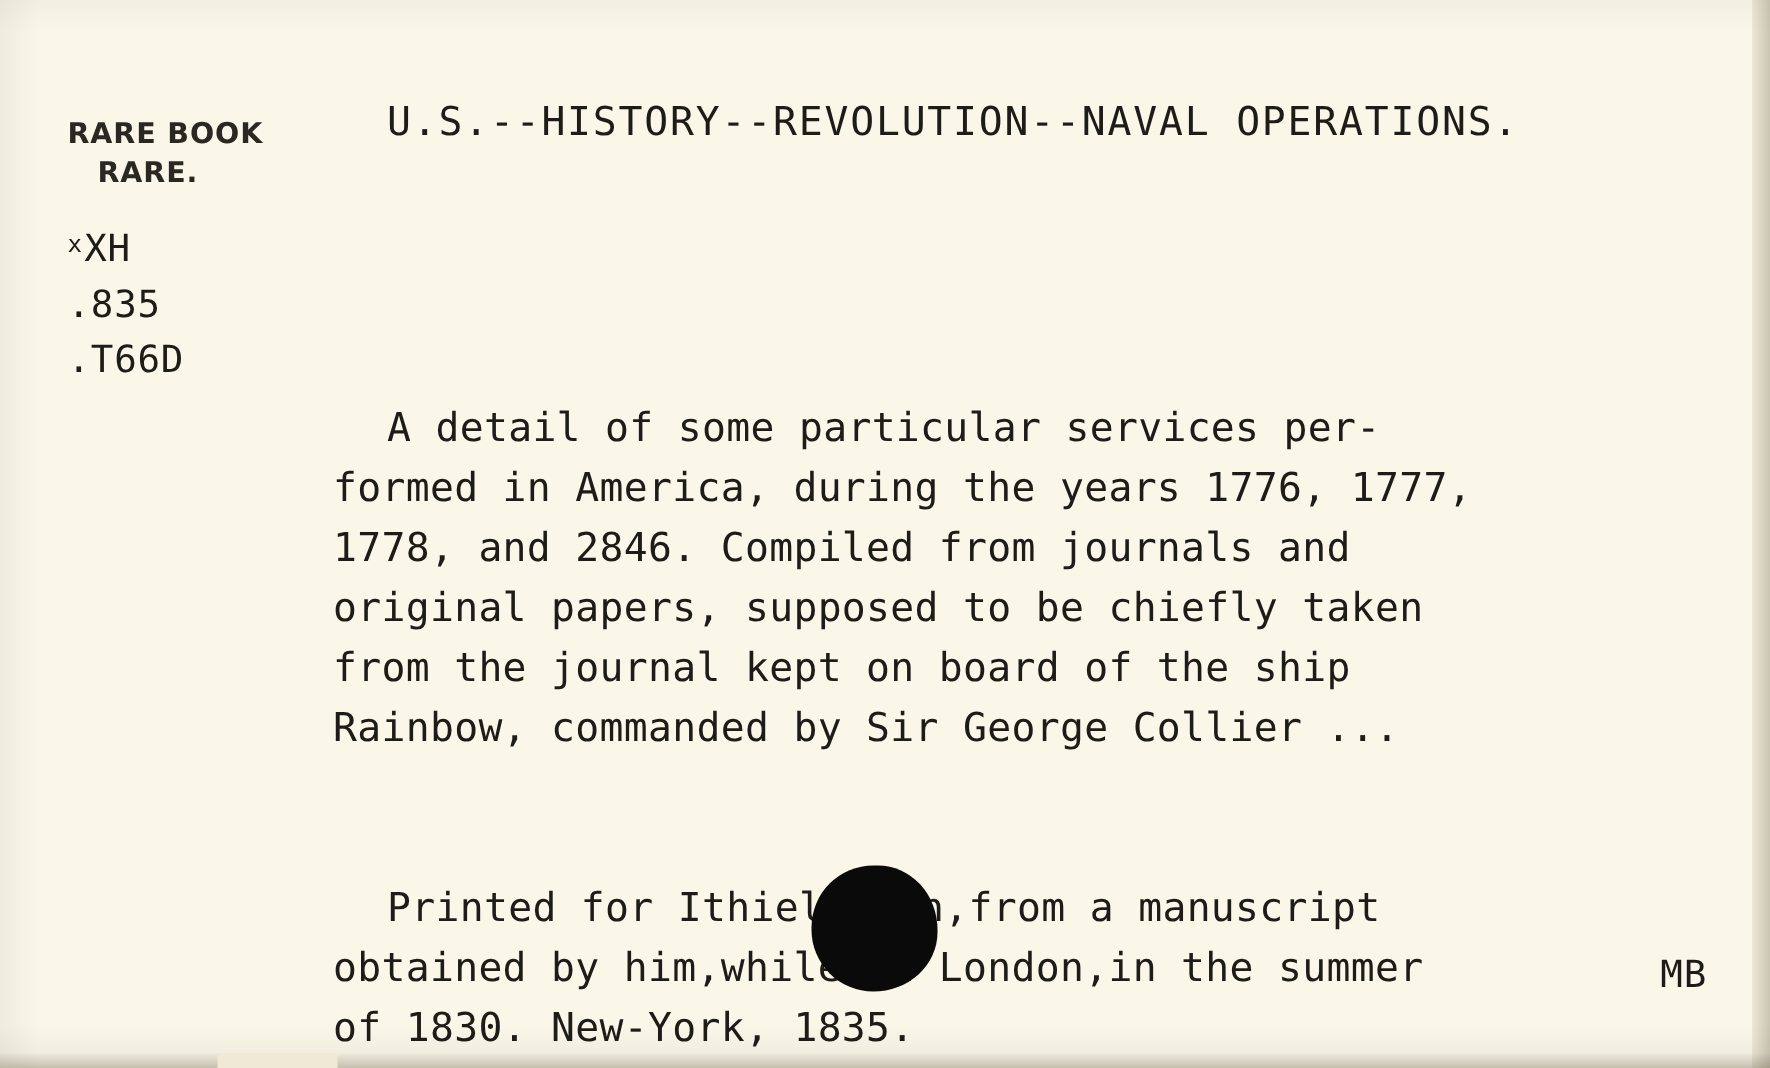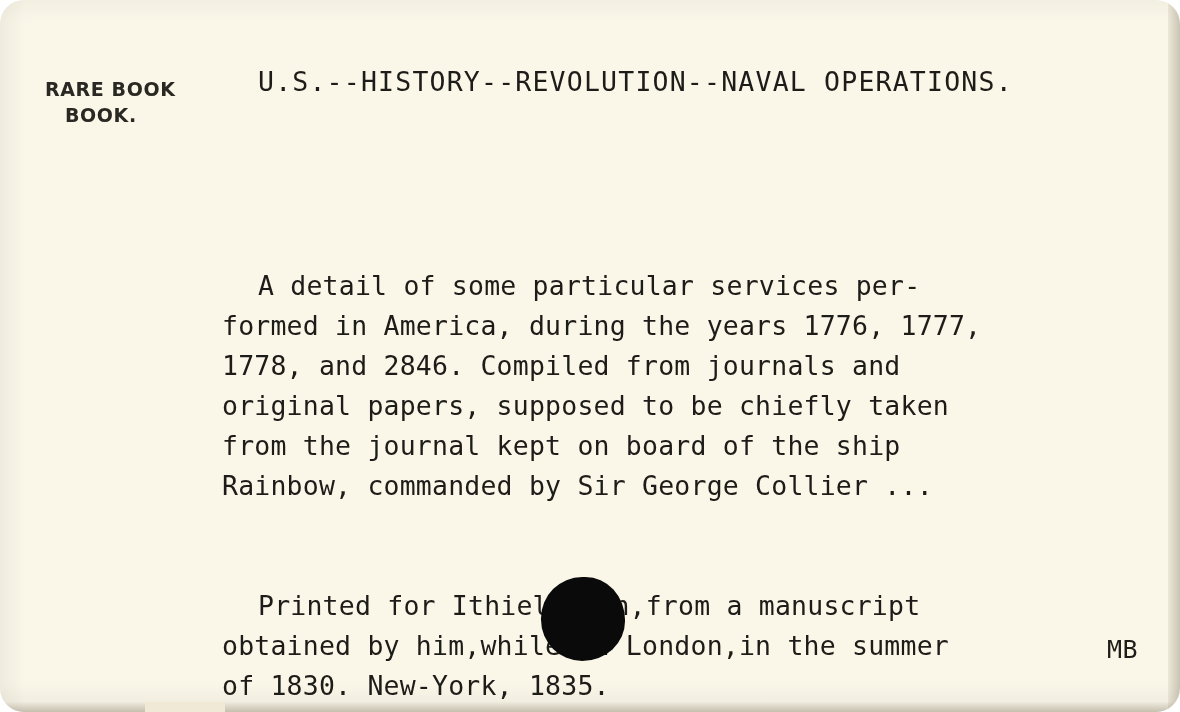--- a/index.html
+++ b/index.html
@@ -8,21 +8,20 @@
     background: #ffffff;
   }
   #card {
     position: relative;
     width: 1180px;
     height: 712px;
     background: #faf6e8;
     overflow: hidden;
     font-family: "DejaVu Sans Mono", monospace;
     color: #1d1c18;
-    border-radius: 24px;
   }
   
   #card:before {
     content: "";
     position: absolute;
     inset: 0;
     background:
       linear-gradient(90deg, rgba(0,0,0,0.045) 0px, rgba(0,0,0,0.0) 26px),
       linear-gradient(180deg, rgba(0,0,0,0.03) 0px, rgba(0,0,0,0) 22px),
       linear-gradient(0deg, rgba(0,0,0,0.05) 0px, rgba(0,0,0,0) 30px);
@@ -147,21 +146,26 @@
 <body>
 
 <div id="card">
 
   <div class="edge-right"></div>
   <div class="edge-bottom"></div>
   <div class="edge-bottom-notch"></div>
 
   <div class="call-block">
     <div class="stamp-line1">RARE BOOK</div>
-    <div class="stamp-line2">BOOK.</div>
+    <div class="stamp-line2">RARE.</div>
+    <div class="callno">
+      <div><span class="sup">x</span><span>XH</span></div>
+      <div>.835</div>
+      <div>.T66D</div>
+    </div>
   </div>
 
   <div class="heading">U.S.--HISTORY--REVOLUTION--NAVAL OPERATIONS.</div>
 
   <div class="body-block">
     <div style="height:40px"></div>
     <p class="para"><span class="indent"></span><span>A detail of some particular services per-
 formed in America, during the years 1776, 1777,
 1778, and 2846. Compiled from journals and
 original papers, supposed to be chiefly taken

